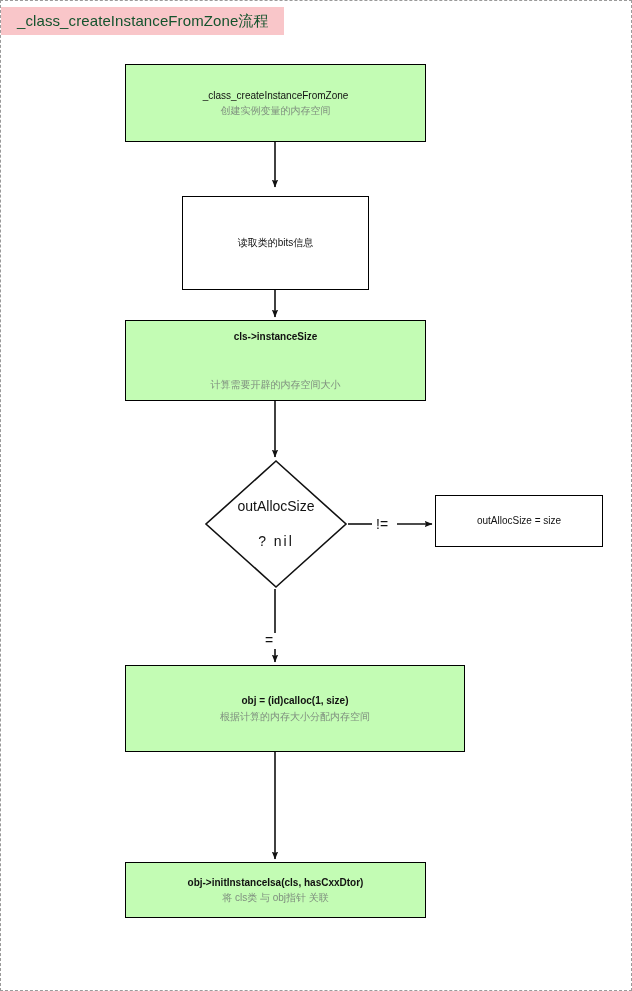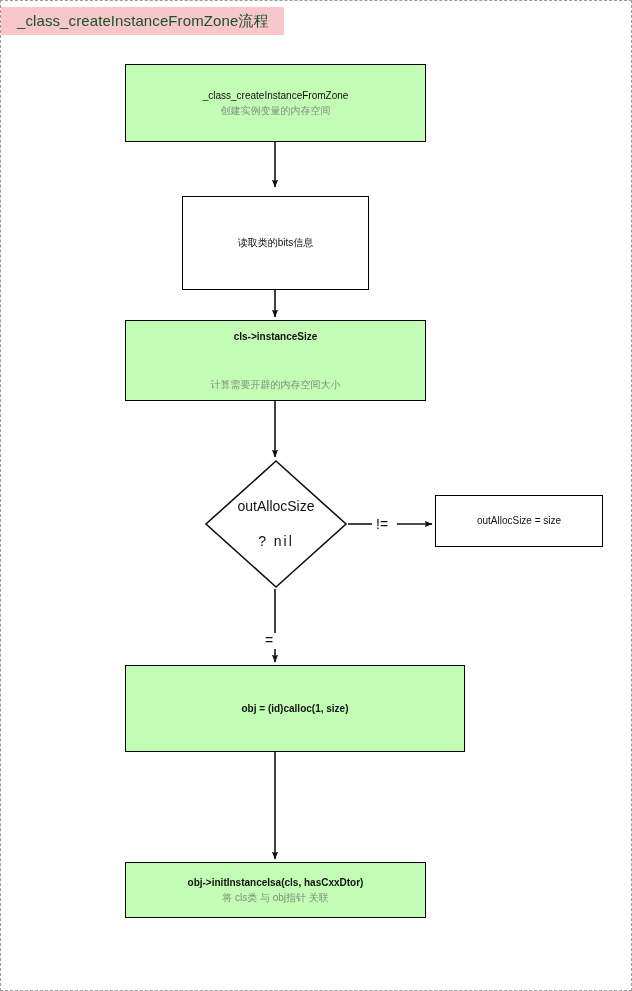--- a/index.html
+++ b/index.html
@@ -162,20 +162,21 @@
       <div class="d2">?   nil</div>
     </div>
   </div>
 
   <div class="node white" style="left:434px; top:494px; width:168px; height:52px;">
     <div class="t1">outAllocSize = size</div>
   </div>
 
   <div class="node green" style="left:124px; top:664px; width:340px; height:87px;">
     <div class="t1 bold">obj = (id)calloc(1, size)</div>
+    <div class="t2">根据计算的内存大小分配内存空间</div>
   </div>
 
   <div class="node green" style="left:124px; top:861px; width:301px; height:56px;">
     <div class="t1 bold">obj-&gt;initInstanceIsa(cls, hasCxxDtor)</div>
     <div class="t2">将 cls类 与 obj指针 关联</div>
   </div>
 
   <div class="edge-label" style="left:373px; top:516px;">!=</div>
   <div class="edge-label" style="left:262px; top:632px;">=</div>
 

